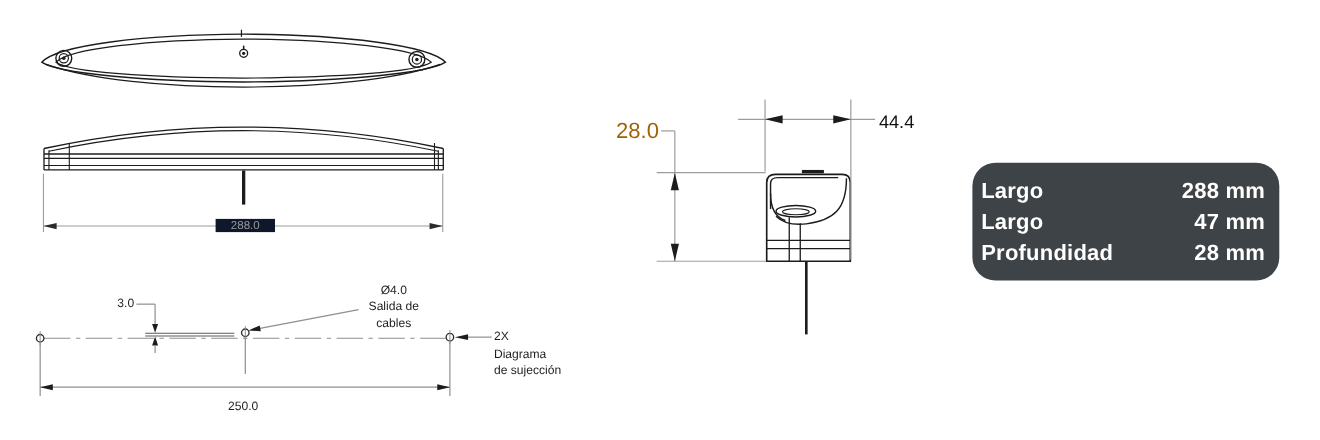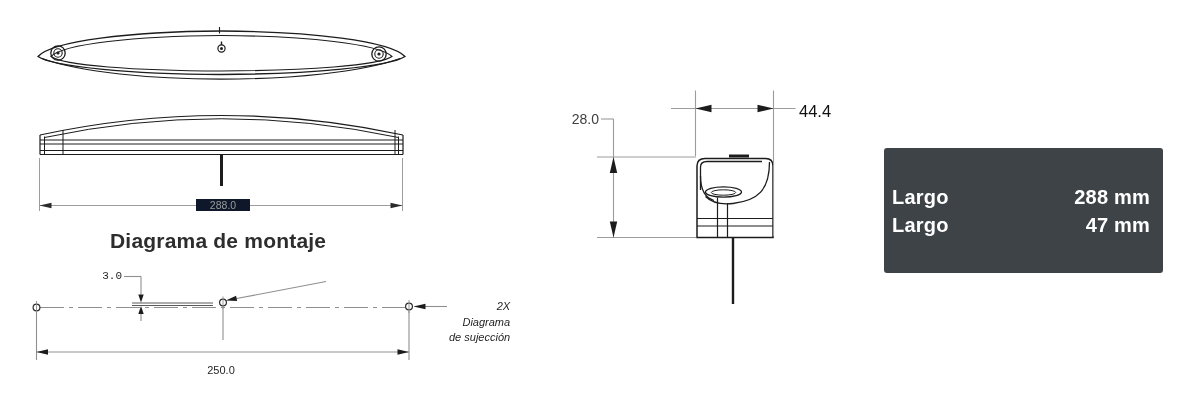--- a/index.html
+++ b/index.html
@@ -5,28 +5,28 @@
   html,body{margin:0;padding:0;background:#ffffff;}
   .canvas{
     position:relative;width:1200px;height:400px;background:#ffffff;overflow:hidden;
     font-family:"Liberation Sans", sans-serif;
   }
   .line-art{position:absolute;left:0;top:0;}
   .lbl{position:absolute;color:#1f1f1f;white-space:nowrap;}
   .diagram-title{left:110px;top:229px;font-size:21px;font-weight:600;color:#2d2d2d;letter-spacing:.2px;}
   .dim-288{left:196px;top:199px;width:50px;text-align:center;font-size:10.5px;line-height:12px;color:#9a9a9a;background:#0f172a;padding:0 2px;}
   .dim-250{left:194px;top:345px;width:50px;text-align:center;font-size:11px;line-height:13px;color:#1f1f1f;background:#fff;padding:0 2px;margin-top:19px;}
-  .dim-3{left:88px;top:270px;width:34px;text-align:right;font-size:11px;line-height:13px;font-family:Liberation Mono, monospace;}
+  .dim-3{left:88px;top:270px;width:34px;text-align:right;font-size:11px;line-height:13px;}
   .cable-label{left:306px;top:257px;width:104px;text-align:center;font-size:11px;line-height:15px;}
-  .mount-label{left:449px;top:299px;font-size:11px;line-height:15.5px;text-align:right;font-style:italic;}
-  .dim-28{left:551px;top:110px;width:48px;text-align:right;font-size:14px;line-height:19px;color:#404040;}
+  .mount-label{left:449px;top:299px;font-size:11px;line-height:15.5px;text-align:left;}
+  .dim-28{left:551px;top:110px;width:48px;text-align:right;font-size:20px;line-height:19px;color:#a16207;}
   .dim-27{left:799px;top:102px;font-size:16.5px;line-height:19px;color:#111;}
   .spec-table{
-    position:absolute;left:884px;top:148px;width:279px;height:125px;box-sizing:border-box;
-    background:#3e4347;border-radius:3px;color:#ffffff;
+    position:absolute;left:884px;top:148px;width:279px;height:107px;box-sizing:border-box;
+    background:#3e4347;border-radius:21px;color:#ffffff;
     display:flex;flex-direction:column;justify-content:center;
     padding:0 13px 0 8px;font-size:20px;font-weight:700;letter-spacing:.2px;
   }
   .spec-row{display:flex;justify-content:space-between;align-items:center;height:28px;line-height:28px;}
   .spec-value{}
 </style>
 </head>
 <body>
 
 <div class="canvas">
@@ -156,43 +156,51 @@
         <line x1="597" y1="157" x2="696" y2="157"></line>
         <line x1="597" y1="237.5" x2="696" y2="237.5"></line>
         <line x1="601" y1="119" x2="613.5" y2="119"></line>
         <line x1="613.5" y1="119" x2="613.5" y2="237.5"></line>
         <polygon points="613.5,157 609.8,173 617.2,173" fill="#1c1c1c" stroke="none"></polygon>
         <polygon points="613.5,237.5 609.8,221.5 617.2,221.5" fill="#1c1c1c" stroke="none"></polygon>
       </g>
     </g>
   </svg>
 
-  <div class="lbl diagram-title">Diagrama de montaje</div>
 
   <div class="lbl dim-288">288.0</div>
 
   <div class="lbl dim-250">250.0</div>
 
   <div class="lbl dim-3">3.0</div>
 
+  <div class="lbl cable-label">
+    <div>Ø4.0</div>
+    <div>Salida de</div>
+    <div>cables</div>
+  </div>
 
   <div class="lbl mount-label">
     <div>2X</div>
     <div>Diagrama</div>
     <div>de sujección</div>
   </div>
 
   <div class="lbl dim-28">28.0</div>
 
   <div class="lbl dim-27">44.4</div>
 
   <div class="spec-table">
     <div class="spec-row">
       <span class="spec-label">Largo</span>
       <span class="spec-value">288 mm</span>
     </div>
     <div class="spec-row">
       <span class="spec-label">Largo</span>
       <span class="spec-value">47 mm</span>
     </div>
+    <div class="spec-row">
+      <span class="spec-label">Profundidad</span>
+      <span class="spec-value">28 mm</span>
+    </div>
   </div>
 
 </div>
 
 </body></html>

